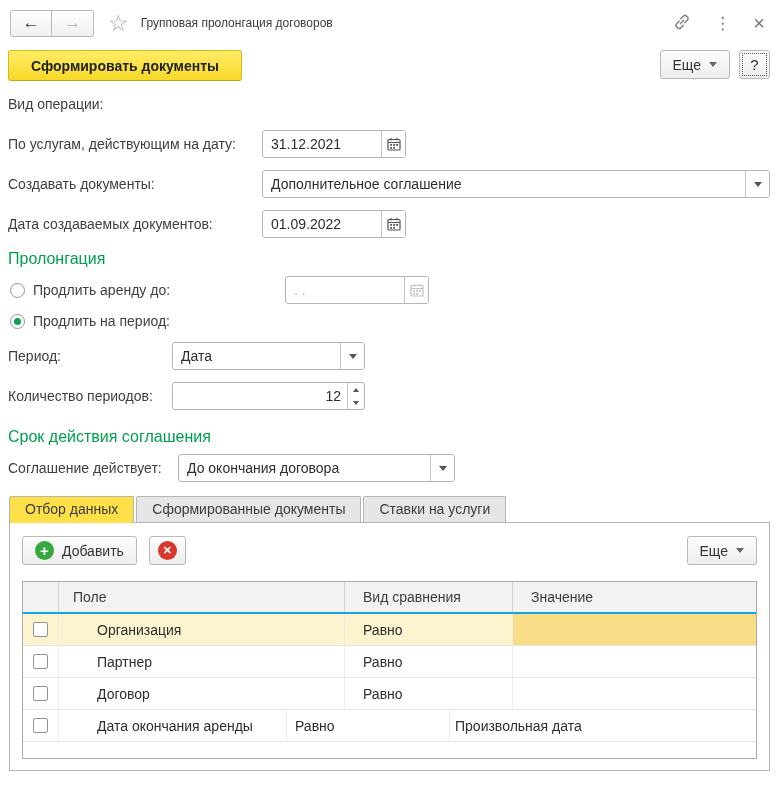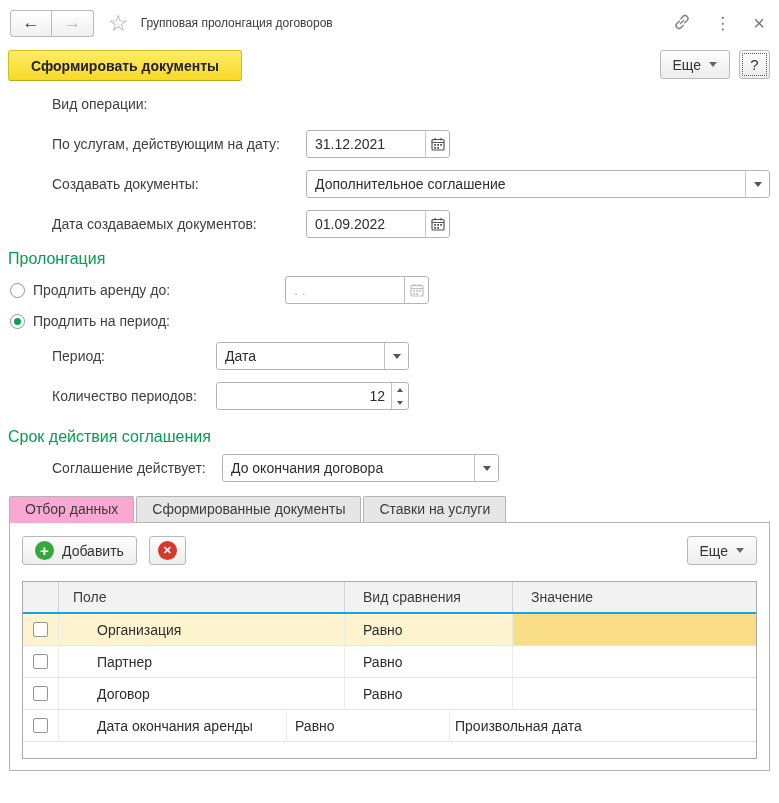--- a/index.html
+++ b/index.html
@@ -42,21 +42,21 @@
     border-radius:3px; font-family:inherit; font-size:14px; color:#333; cursor:pointer;
     display:inline-flex; align-items:center; justify-content:center; padding:0 12px;
   }
   .help-btn { width:31px; font-size:15px; outline:1px dotted #555; outline-offset:-4px; }
   .dd-arrow { width:0; height:0; border-left:4px solid transparent; border-right:4px solid transparent;
     border-top:5px solid #666; margin-left:8px; display:inline-block; }
 
   
   .form { padding:8px 9px 0 8px; }
   .frow { display:flex; align-items:center; height:28px; margin-bottom:12px; }
-  .flabel { color:#3f3f3f;margin-left:44px; }
+  .flabel { color:#3f3f3f; }
   .flabel.w1 { width:254px; flex:none; }
   .flabel.w2 { width:164px; flex:none; }
   .flabel.w3 { width:170px; flex:none; }
 
   .combo, .datefld, .spinfld {
     display:flex; align-items:stretch; height:28px; border:1px solid #b5b5b5; border-radius:3px;
     background:#fff; overflow:hidden;
   }
   .combo-text, .date-text { display:flex; align-items:center; padding:0 8px; flex:1; color:#2e2e2e; white-space:nowrap; }
   .combo-btn, .date-btn {
@@ -94,21 +94,21 @@
   .radio-label { margin-left:8px; }
   .radiorow .datefld { margin-left:auto; }
   .radiorow .date-spacer { flex:none; }
 
   
   .tabs { display:flex; gap:2px; padding-left:9px; position:relative; z-index:2; margin-top:14px; }
   .tab {
     border:1px solid #b5b5b5; border-bottom:none; border-radius:2px 2px 0 0; background:#e6e6e6;
     padding:4px 15px 5px 15px; color:#3c3c3c; cursor:pointer; white-space:nowrap;
   }
-  .tab.active { background:#f9a8d4; margin-bottom:-1px; padding-bottom:6px; }
+  .tab.active { background:#fde047; margin-bottom:-1px; padding-bottom:6px; }
   .panel { margin:0 9px; border:1px solid #b5b5b5; height:249px; background:#fff; position:relative; z-index:1; }
 
   .ptoolbar { display:flex; align-items:center; padding:13px 12px 0 12px; }
   .add-btn { gap:8px; }
   .circle-ic { width:19px; height:19px; border-radius:50%; display:inline-flex; align-items:center; justify-content:center;
     color:#fff; font-weight:bold; flex:none; }
   .circle-green { background:#35a83d; font-size:15px; line-height:1; }
   .circle-red { background:#d8372c; font-size:11px; line-height:1; }
   .del-btn { margin-left:12px; width:37px; padding:0; }
   .ptool-right { margin-left:auto; }

